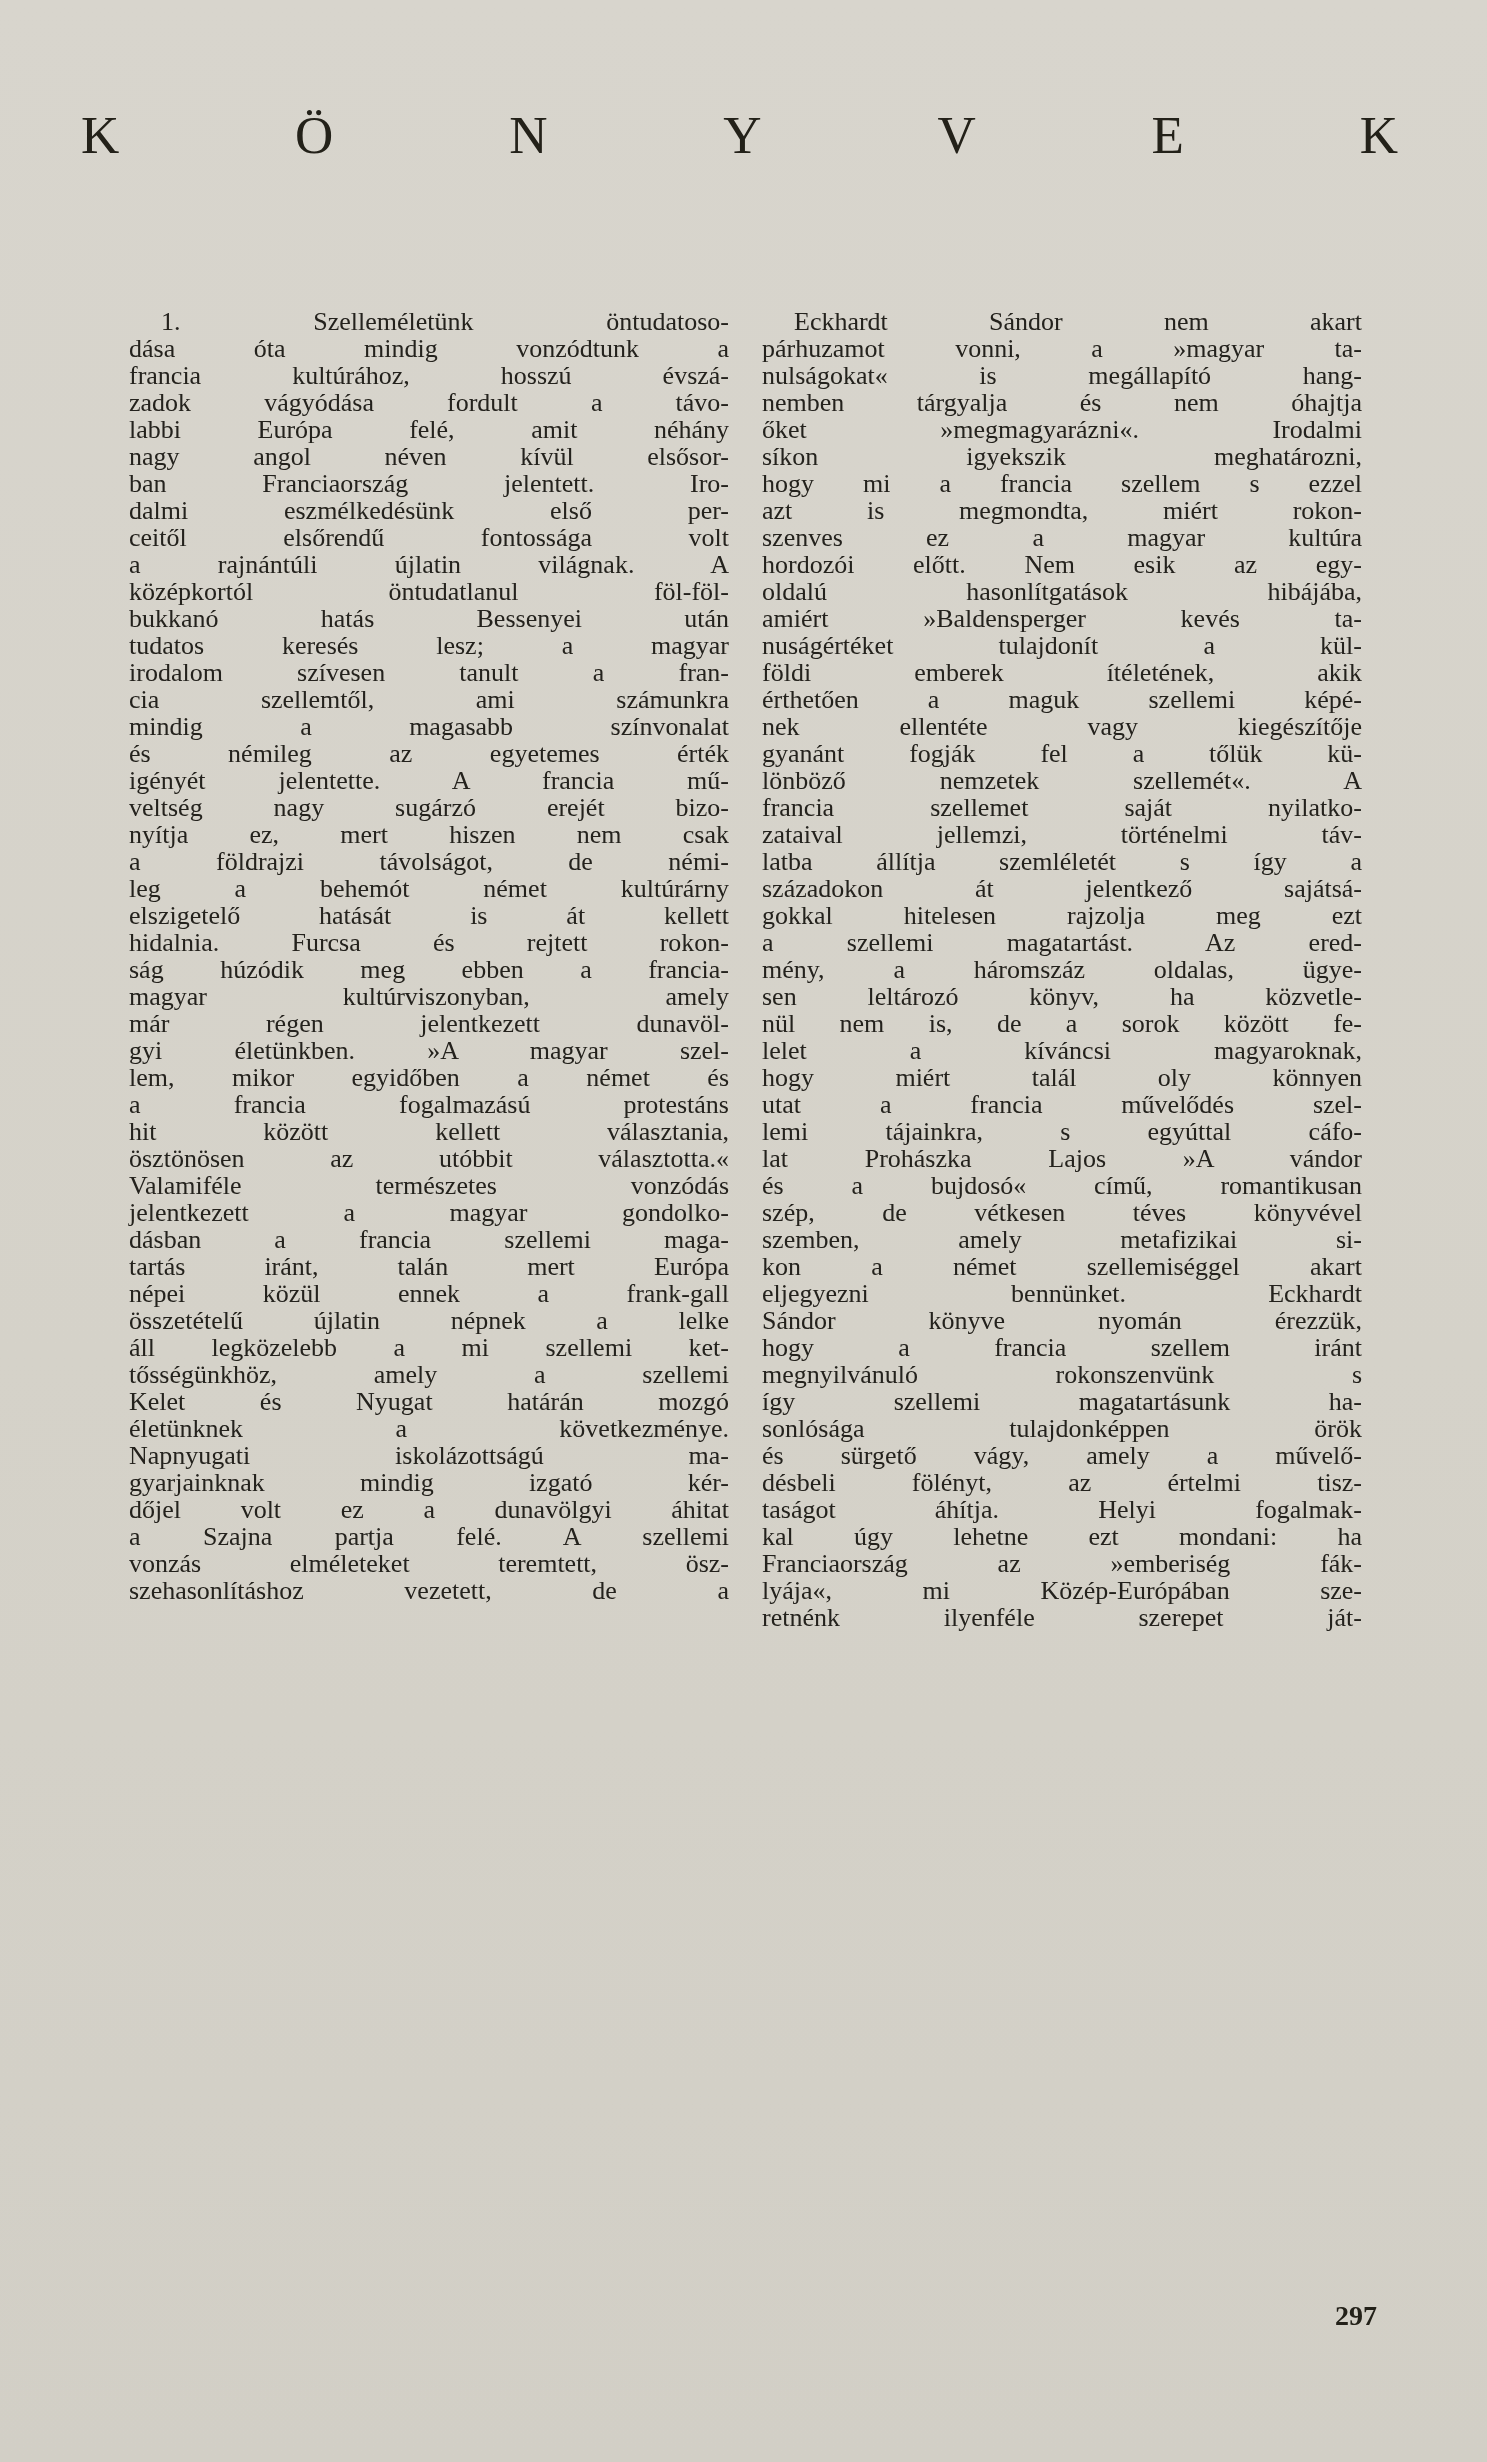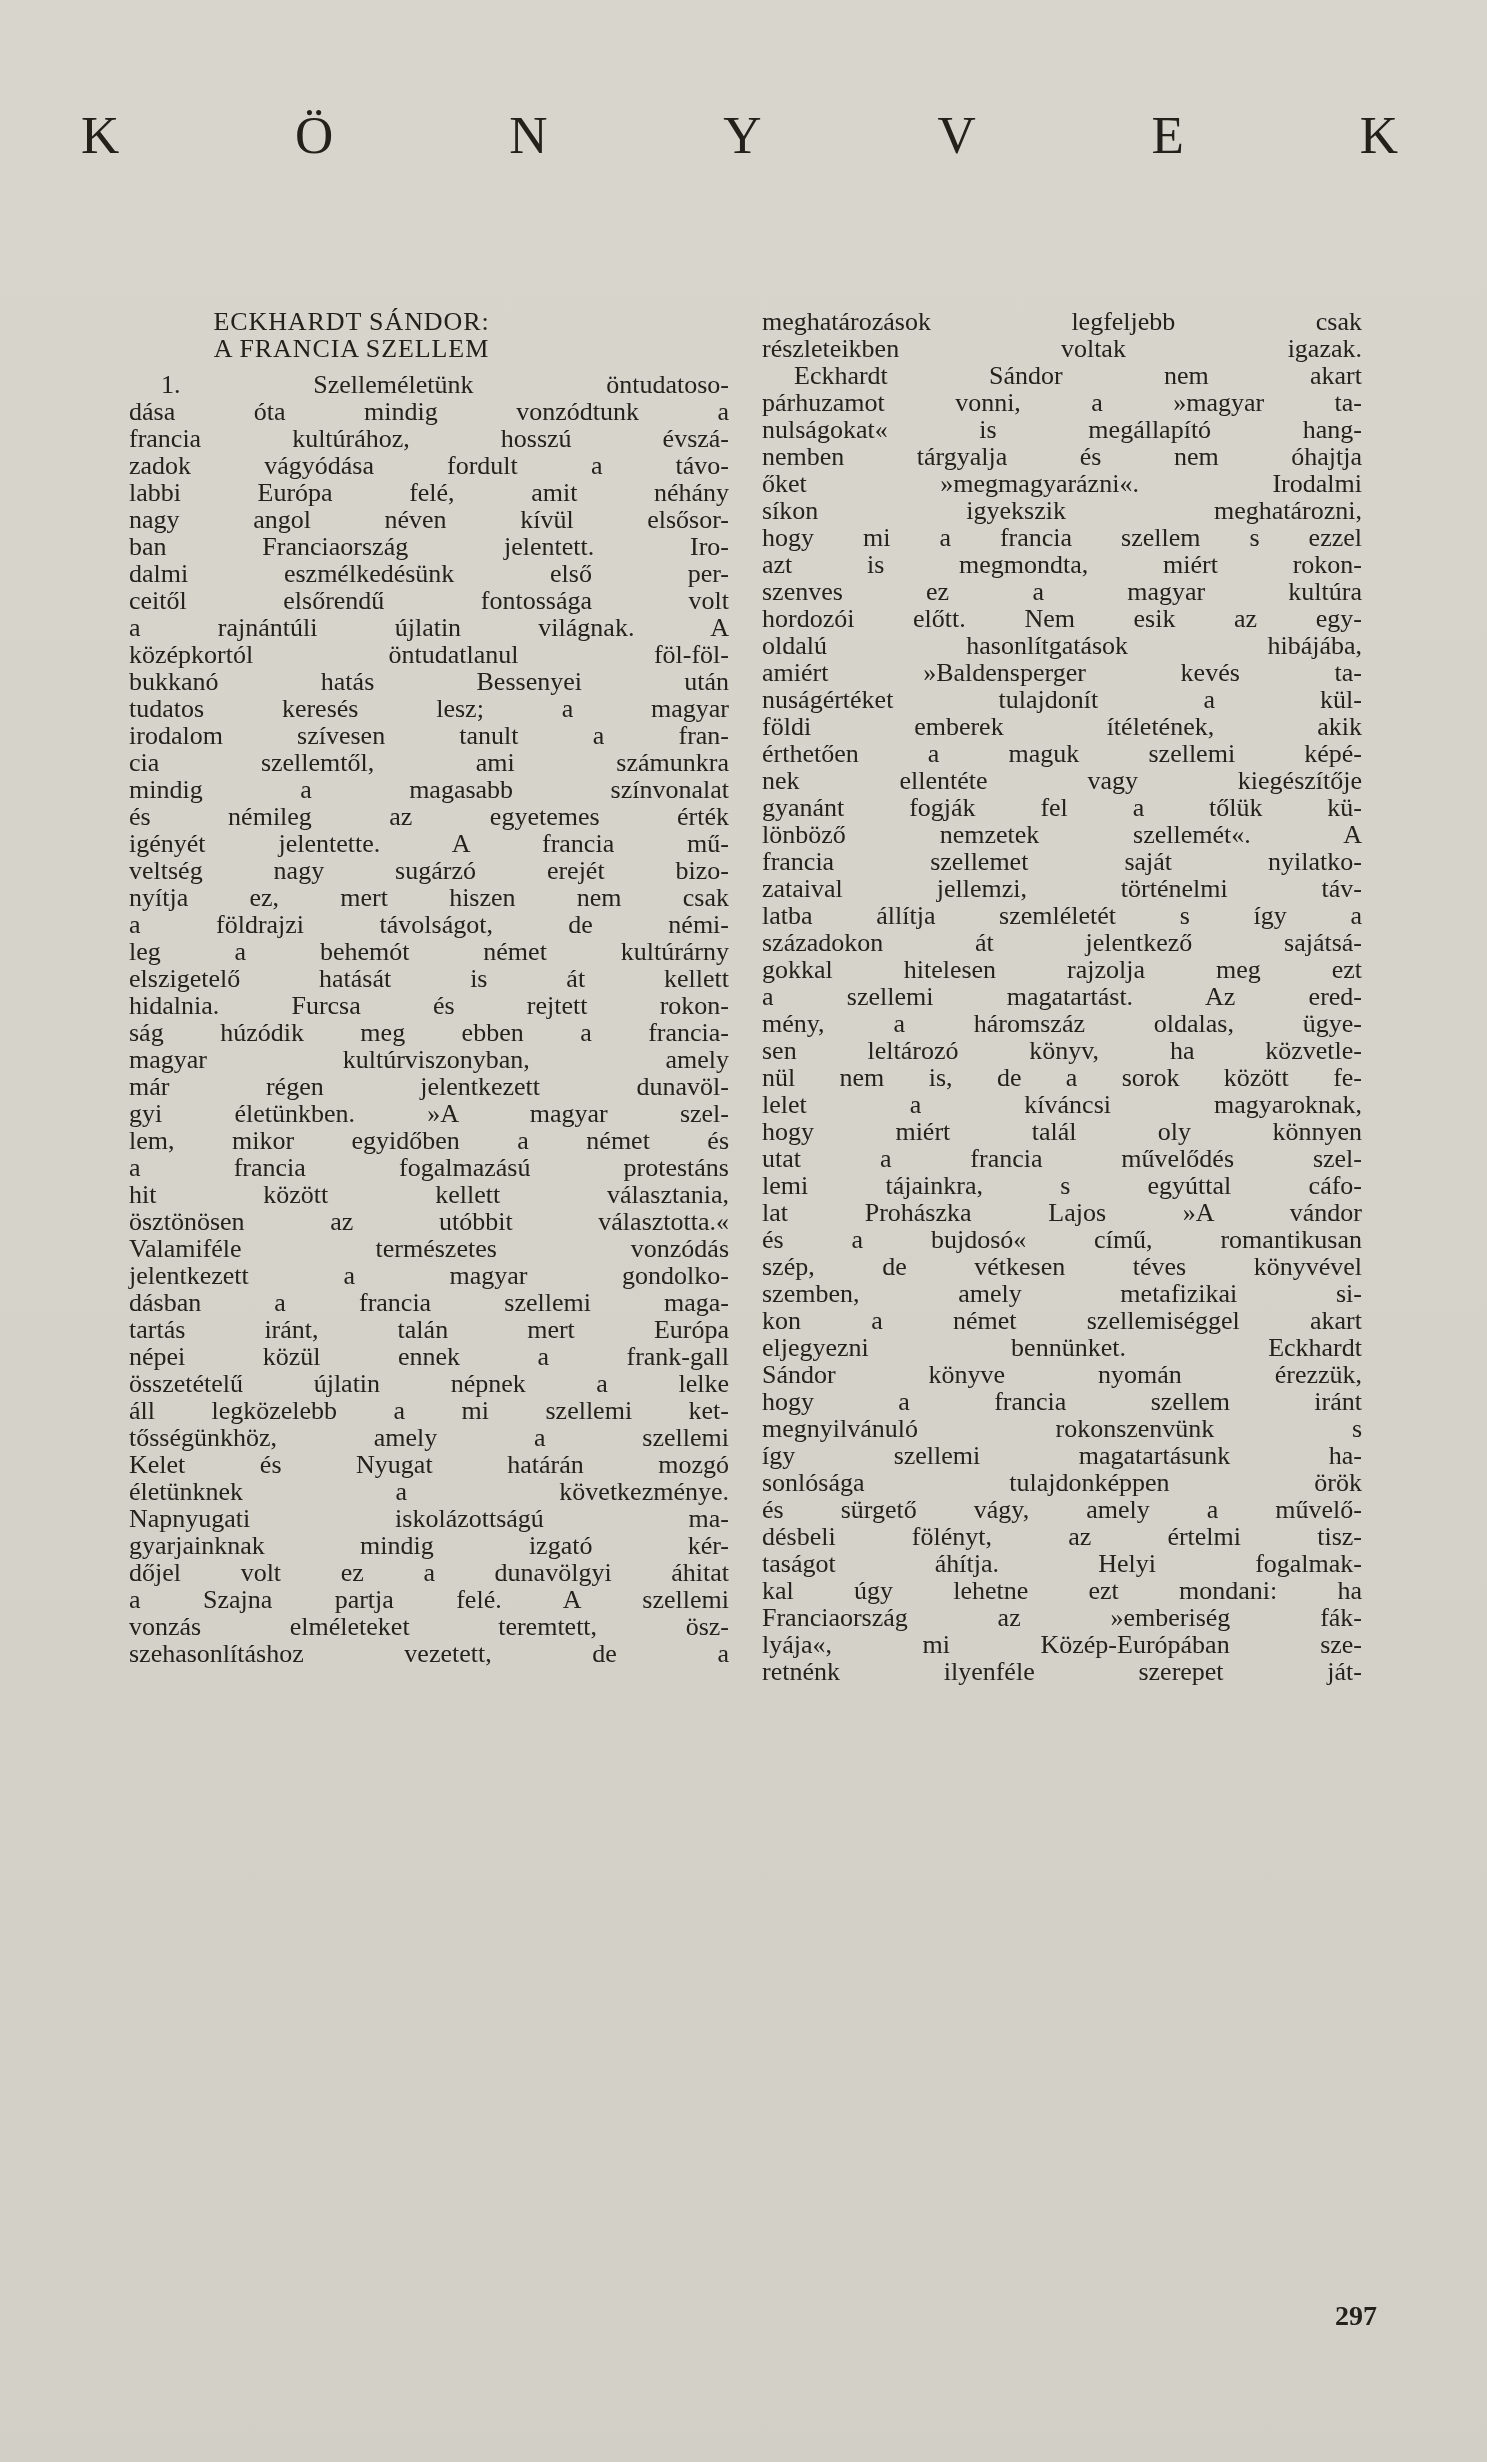--- a/index.html
+++ b/index.html
@@ -81,22 +81,20 @@
     <span>N</span>
     <span>Y</span>
     <span>V</span>
     <span>E</span>
     <span>K</span>
   </div>
 
   <div class="columns">
 
     <div class="col">
-      <div class="article-title">ECKHARDT SÁNDOR:
-A FRANCIA SZELLEM</div>
       <div class="body-block indent-first">1. Szelleméletünk öntudatoso-
 dása óta mindig vonzódtunk a
 francia kultúrához, hosszú évszá-
 zadok vágyódása fordult a távo-
 labbi Európa felé, amit néhány
 nagy angol néven kívül elsősor-
 ban Franciaország jelentett. Iro-
 dalmi eszmélkedésünk első per-
 ceitől elsőrendű fontossága volt
 a rajnántúli újlatin világnak. A
@@ -134,22 +132,20 @@
 életünknek a következménye.
 Napnyugati iskolázottságú ma-
 gyarjainknak mindig izgató kér-
 dőjel volt ez a dunavölgyi áhitat
 a Szajna partja felé. A szellemi
 vonzás elméleteket teremtett, ösz-
 szehasonlításhoz vezetett, de a</div>
     </div>
 
     <div class="col">
-      <div class="body-block">meghatározások legfeljebb csak
-részleteikben voltak igazak.</div>
       <div class="body-block indent-first">Eckhardt Sándor nem akart
 párhuzamot vonni, a »magyar ta-
 nulságokat« is megállapító hang-
 nemben tárgyalja és nem óhajtja
 őket »megmagyarázni«. Irodalmi
 síkon igyekszik meghatározni,
 hogy mi a francia szellem s ezzel
 azt is megmondta, miért rokon-
 szenves ez a magyar kultúra
 hordozói előtt. Nem esik az egy-

